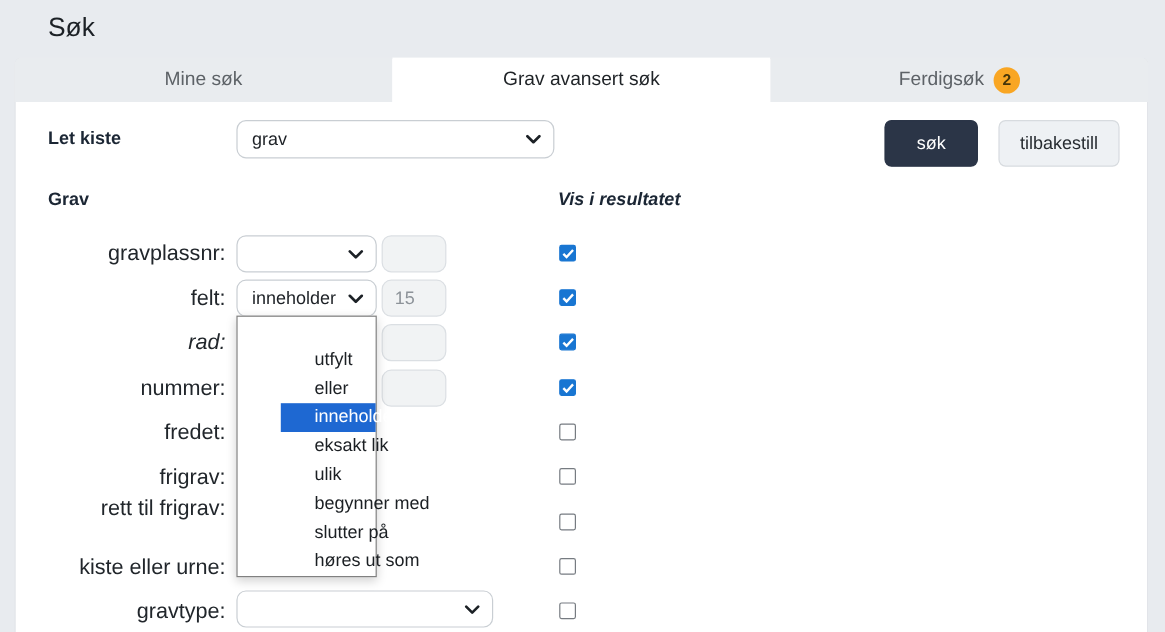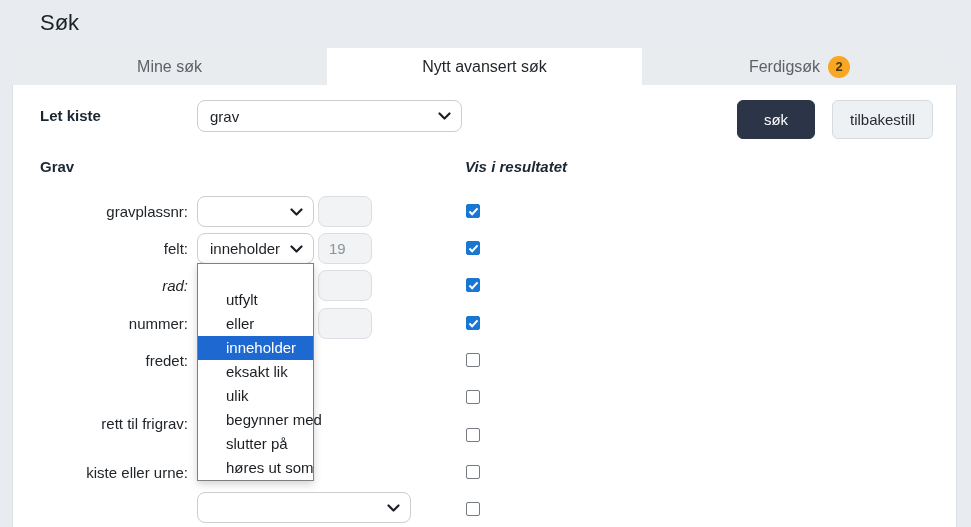--- a/index.html
+++ b/index.html
@@ -19,21 +19,21 @@
   .tab:first-child { border-top-left-radius:6px; }
   .tab:last-child { border-top-right-radius:6px; }
   .tab[data-active="true"] { background:#fff; color:#1f2327; }
   .badge { display:inline-flex; align-items:center; justify-content:center;
            width:22px; height:22px; border-radius:50%; background:#f9a623;
            color:#45350a; font-size:13px; font-weight:bold; }
 
   .abs { position:absolute; }
 
   .bold-label { font-size:15px; font-weight:bold; color:#1b2634; }
-  .field-label { font-size:15px; color:#21262b; text-align:right; width:168px; left:20px; height:31px; line-height:31px; }
+  .field-label { font-size:18px; color:#21262b; text-align:right; width:168px; left:20px; height:31px; line-height:31px; }
 
   .select { background:#fff; border:1px solid #c9ced3; border-radius:8px;
             display:flex; align-items:center; justify-content:space-between;
             padding:0 10px 0 12px; font-size:15px; color:#1d2126; cursor:pointer; }
   .chev { width:13px; height:8px; flex:0 0 auto; }
 
   .ginput { background:#f1f3f4; border:1px solid #dbdfe3; border-radius:8px;
             font-size:15px; color:#8d9399; display:flex; align-items:center;
             padding:0 10px; }
 
@@ -45,38 +45,38 @@
   .checkbox { position:absolute; left:466px; width:14px; height:14px; border:1.5px solid #767b81;
               border-radius:2px; background:#fff; display:flex; align-items:center;
               justify-content:center; cursor:pointer; }
   .checkbox[data-checked="true"] { background:#1976d2; border-color:#1976d2; }
   .checkbox .check { display:none; width:11px; height:9px; }
   .checkbox[data-checked="true"] .check { display:block; }
 
   .dropdown { position:absolute; left:197px; top:263px; width:117px; background:#fff;
               border:1px solid #808080; box-shadow:0 3px 8px rgba(0,0,0,.18); z-index:5; }
   .dd-option { height:24px; line-height:24px; padding-left:28px; font-size:15px; color:#1b1f23;
-               white-space:nowrap; cursor:pointer; }
+               white-space:nowrap; cursor:pointer;margin-left:36px; }
   .dd-option[data-selected="true"] { background:#1e68d2; color:#fff; }
 </style>
 </head>
 <body>
 
 <div class="screen">
 
   <div class="page-title">Søk</div>
 
   <div class="panel"></div>
 
   <div class="tabbar">
     <div class="tab" data-active="false">
       <span>Mine søk</span>
     </div>
     <div class="tab" data-active="true">
-      <span>Nytt avansert søk</span>
+      <span>Grav avansert søk</span>
     </div>
     <div class="tab" data-active="false">
       <span>Ferdigsøk</span>
       <span class="badge">2</span>
     </div>
   </div>
 
   <div class="abs bold-label" style="left:40px;top:100px;height:32px;line-height:32px;">Let kiste</div>
 
   <div class="abs select" style="left:197px;top:100px;width:265px;height:32px;">
@@ -106,21 +106,21 @@
     </svg>
   </div>
 
   <div class="abs field-label" style="top:233px;">felt:</div>
   <div class="abs select" style="left:197px;top:233px;width:117px;height:31px;">
     <span>inneholder</span>
     <svg class="chev" viewBox="0 0 13 8">
       <path d="M1.5 1.5l5 5 5-5" fill="none" stroke="#1c2126" stroke-width="2.2" stroke-linecap="round" stroke-linejoin="round"></path>
     </svg>
   </div>
-  <div class="abs ginput" style="left:318px;top:233px;width:54px;height:31px;">19</div>
+  <div class="abs ginput" style="left:318px;top:233px;width:54px;height:31px;">15</div>
   <div class="checkbox" style="top:241px;" data-checked="true">
     <svg class="check" viewBox="0 0 12 10">
       <polyline points="1.5,5 4.5,8 10.5,1.5" fill="none" stroke="#fff" stroke-width="2.2"></polyline>
     </svg>
   </div>
 
   <div class="abs field-label" style="top:270px;font-style:italic;">rad:</div>
   <div class="abs ginput" style="left:318px;top:270px;width:54px;height:31px;"></div>
   <div class="checkbox" style="top:278px;" data-checked="true">
     <svg class="check" viewBox="0 0 12 10">
@@ -134,34 +134,36 @@
     <svg class="check" viewBox="0 0 12 10">
       <polyline points="1.5,5 4.5,8 10.5,1.5" fill="none" stroke="#fff" stroke-width="2.2"></polyline>
     </svg>
   </div>
 
   <div class="abs field-label" style="top:345px;">fredet:</div>
   <div class="checkbox" style="top:353px;" data-checked="false">
     
   </div>
 
+  <div class="abs field-label" style="top:382px;">frigrav:</div>
   <div class="checkbox" style="top:390px;" data-checked="false">
     
   </div>
 
   <div class="abs field-label" style="top:408px;">rett til frigrav:</div>
   <div class="checkbox" style="top:428px;" data-checked="false">
     
   </div>
 
   <div class="abs field-label" style="top:457px;">kiste eller urne:</div>
   <div class="checkbox" style="top:465px;" data-checked="false">
     
   </div>
 
+  <div class="abs field-label" style="top:494px;">gravtype:</div>
   <div class="abs select" style="left:197px;top:492px;width:214px;height:31px;z-index:1;">
     <span></span>
     <svg class="chev" viewBox="0 0 13 8">
       <path d="M1.5 1.5l5 5 5-5" fill="none" stroke="#1c2126" stroke-width="2.2" stroke-linecap="round" stroke-linejoin="round"></path>
     </svg>
   </div>
   <div class="checkbox" style="top:502px;" data-checked="false">
     
   </div>
 

